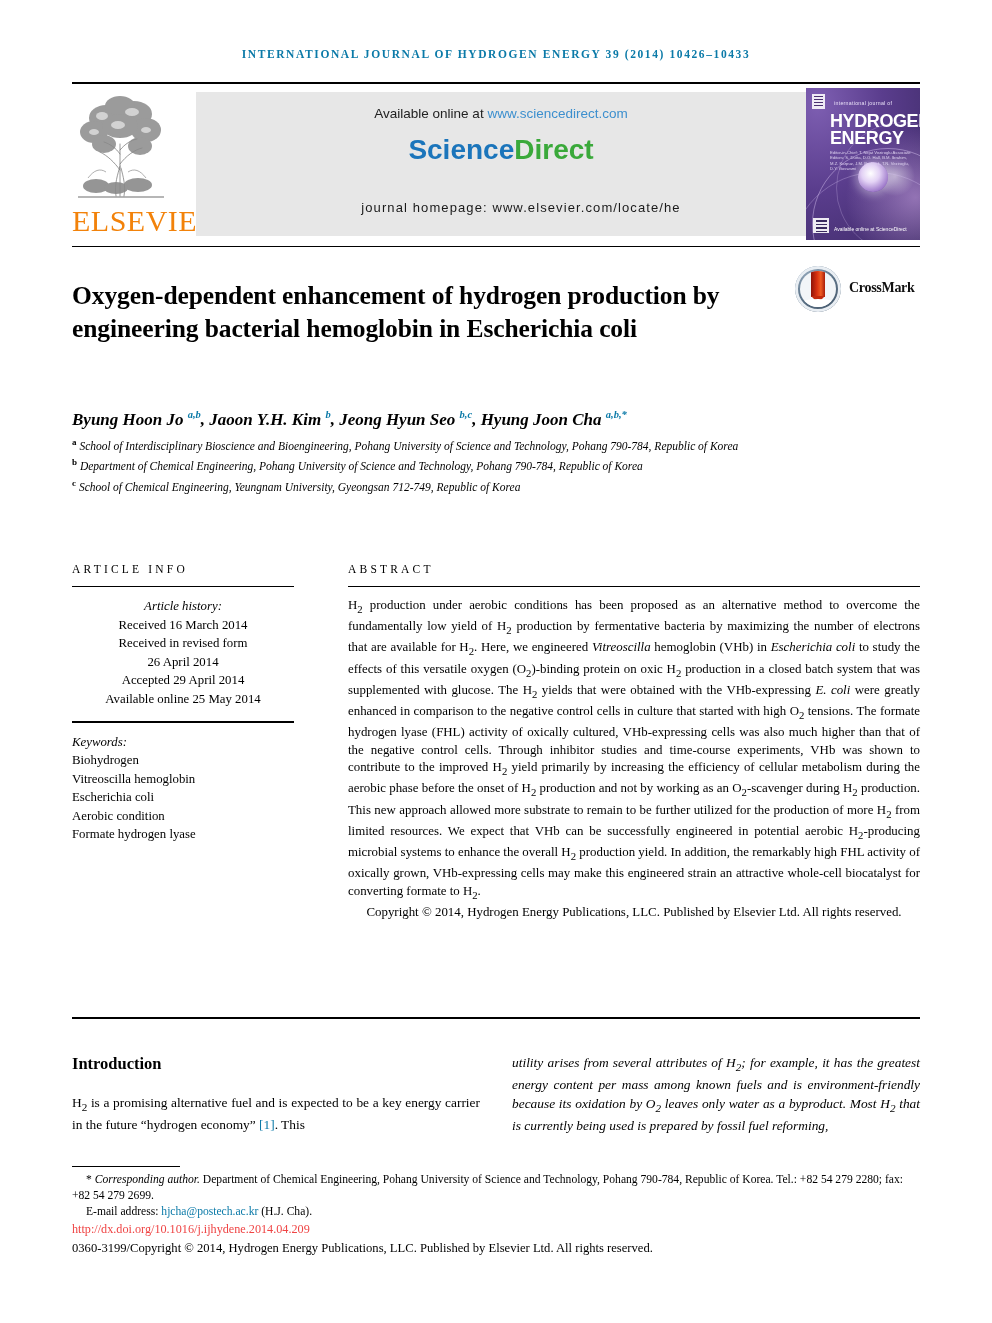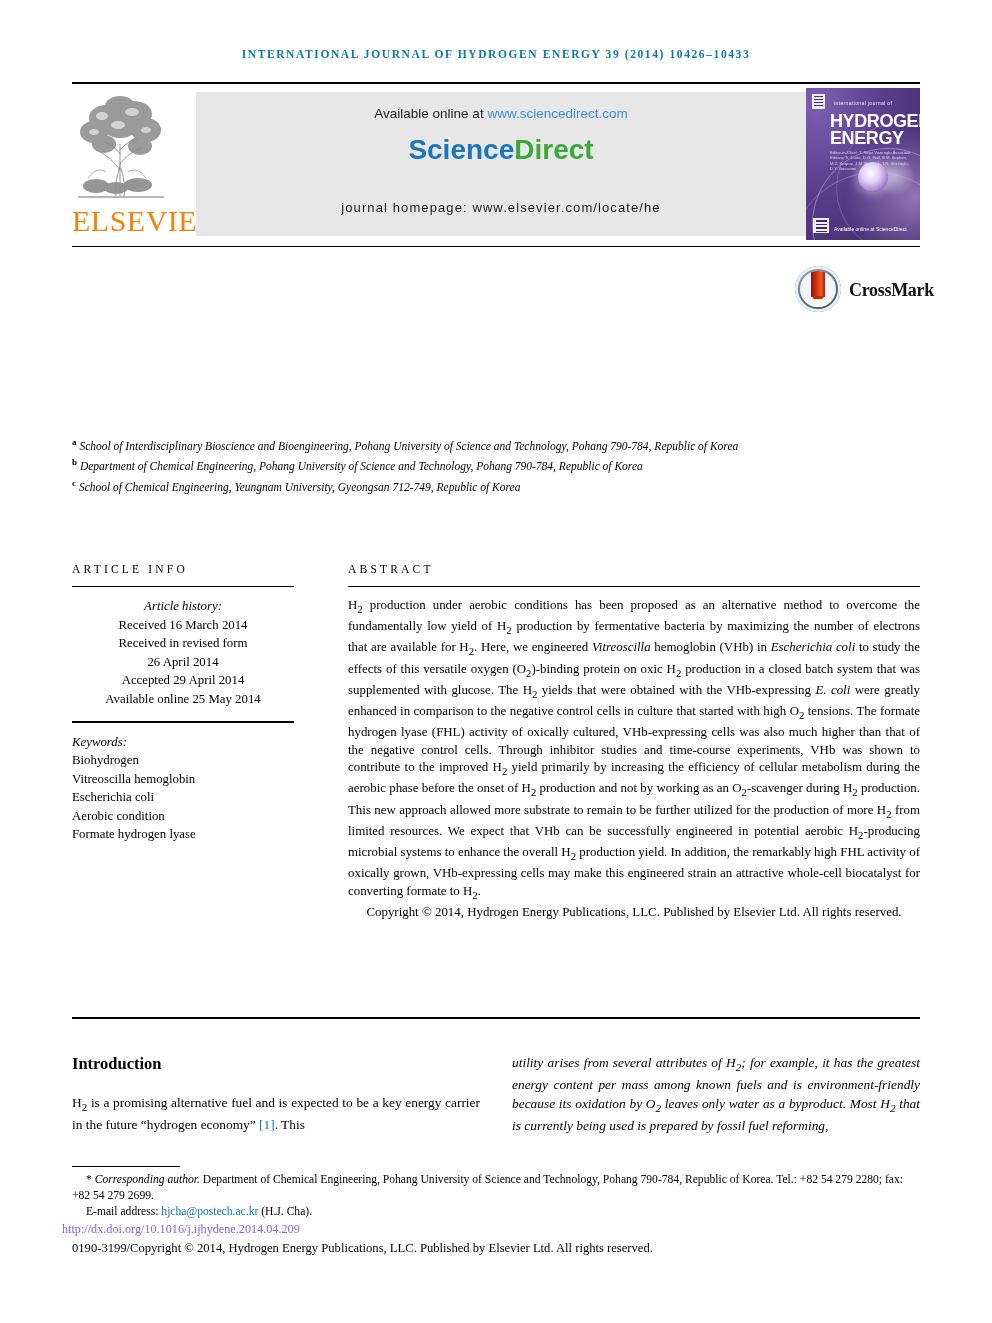--- a/index.html
+++ b/index.html
@@ -111,20 +111,21 @@
   .sd-home {
     position: absolute;
     left: 0; top: 108px;
     width: 610px;
     text-align: center;
     font-family: "Liberation Sans", sans-serif;
     font-size: 13px;
     letter-spacing: 1.1px;
     color: #1a1a1a;
     white-space: nowrap;
+    padding-left: 20px;
   }
 
   
   .cover {
     position: absolute;
     right: 0; top: 0;
     width: 114px;
     height: 152px;
     overflow: hidden;
     background: #5b3f8c;
@@ -276,21 +277,21 @@
     position: absolute;
     left: -4px; bottom: -8px;
     width: 44px; height: 16px;
     background: #ffffff;
     border-radius: 50% 50% 0 0;
   }
   .cm-word {
     position: absolute;
     left: 54px; top: 14px;
     font-family: "Liberation Serif", serif;
-    font-size: 18px;
+    font-size: 14px;
     font-weight: bold;
     color: #111;
     letter-spacing: -0.3px;
     white-space: nowrap;
   }
 
   
   .authors {
     position: absolute;
     left: 72px; top: 404px;
@@ -421,24 +422,24 @@
     width: 848px;
     font-family: "Liberation Serif", serif;
     font-size: 11.6px;
     line-height: 16.2px;
   }
   .footnote .ind { display: inline-block; width: 14px; }
   .footnote .it { font-style: italic; }
   .link { color: #0b7aa8; text-align: right; }
   .doi-line {
     position: absolute;
-    left: 62px; top: 1221px;
+    left: 72px; top: 1221px;
     font-family: "Liberation Serif", serif;
     font-size: 12.2px;
-    color: #8b5cf6;
+    color: #ef4444;
     line-height: 16px;
   }
   .issn-line {
     position: absolute;
     left: 72px; top: 1240px;
     font-family: "Liberation Serif", serif;
     font-size: 12.6px;
     line-height: 17px;
   }
 </style>
@@ -526,31 +527,33 @@
           <i></i>
           <i></i>
         </div>
       <div class="cover-sd">Available online at
 ScienceDirect</div>
     </div>
   </div>
 
   <div class="rule-under-mast"></div>
 
+  <h1 class="title">Oxygen-dependent enhancement of hydrogen production by engineering bacterial hemoglobin in Escherichia coli</h1>
 
   <div class="crossmark">
     <div class="cm-disc">
       <div class="cm-inner">
         <div class="cm-ribbon"></div>
         <div class="cm-hill"></div>
       </div>
     </div>
     <div class="cm-word">CrossMark</div>
   </div>
 
+  <div class="authors">Byung Hoon Jo <sup>a,b</sup>, Jaoon Y.H. Kim <sup>b</sup>, Jeong Hyun Seo <sup>b,c</sup>, Hyung Joon Cha <sup>a,b,</sup><sup>*</sup></div>
   <div class="affil">
       <div><sup>a</sup> School of Interdisciplinary Bioscience and Bioengineering, Pohang University of Science and Technology, Pohang 790-784, Republic of Korea</div>
       <div><sup>b</sup> Department of Chemical Engineering, Pohang University of Science and Technology, Pohang 790-784, Republic of Korea</div>
       <div><sup>c</sup> School of Chemical Engineering, Yeungnam University, Gyeongsan 712-749, Republic of Korea</div>
     </div>
 
   <div class="col-left">
     <div class="sec-head">ARTICLE INFO</div>
     <div class="hr-thin"></div>
     <div class="meta-line">
@@ -594,15 +597,15 @@
   </div>
 
   <div class="foot-rule"></div>
   <div class="footnote">
     <div><span class="ind"></span>* <span class="it">Corresponding author.</span> Department of Chemical Engineering, Pohang University of Science and Technology, Pohang 790-784, Republic of Korea. Tel.: +82 54 279 2280; fax: +82 54 279 2699.</div>
     <div>
       <span class="ind"></span><span>E-mail address: </span><span class="link">hjcha@postech.ac.kr</span><span> (H.J. Cha).</span>
     </div>
   </div>
   <div class="doi-line">http://dx.doi.org/10.1016/j.ijhydene.2014.04.209</div>
-  <div class="issn-line">0190-3199/Copyright © 2014, Hydrogen Energy Publications, LLC. Published by Elsevier Ltd. All rights reserved.</div>
+  <div class="issn-line">0360-3199/Copyright © 2014, Hydrogen Energy Publications, LLC. Published by Elsevier Ltd. All rights reserved.</div>
 
 </div>
 
 </body></html>

